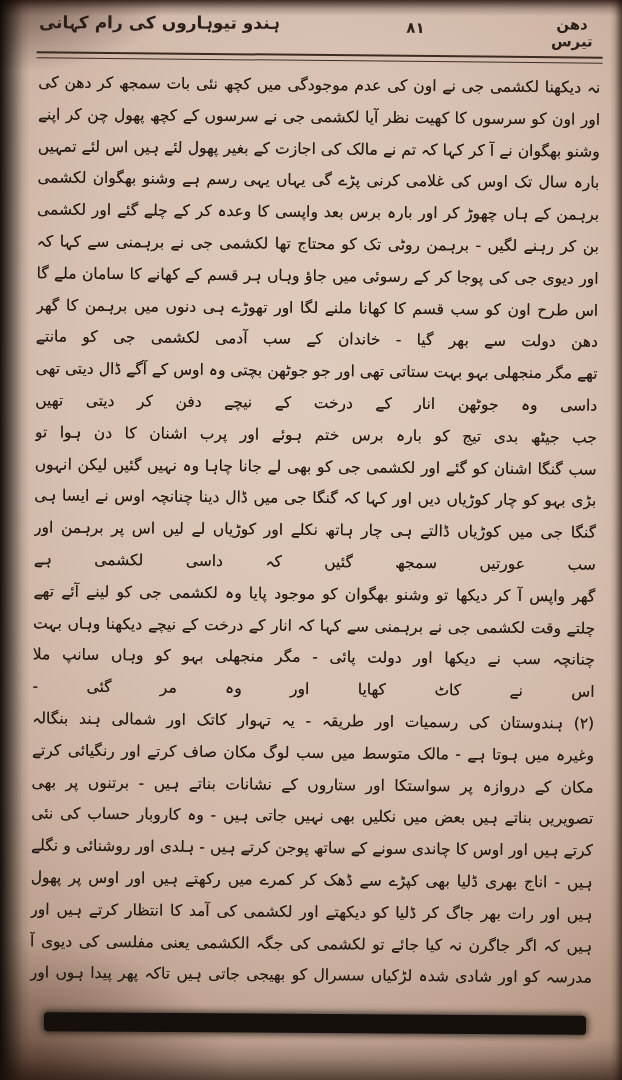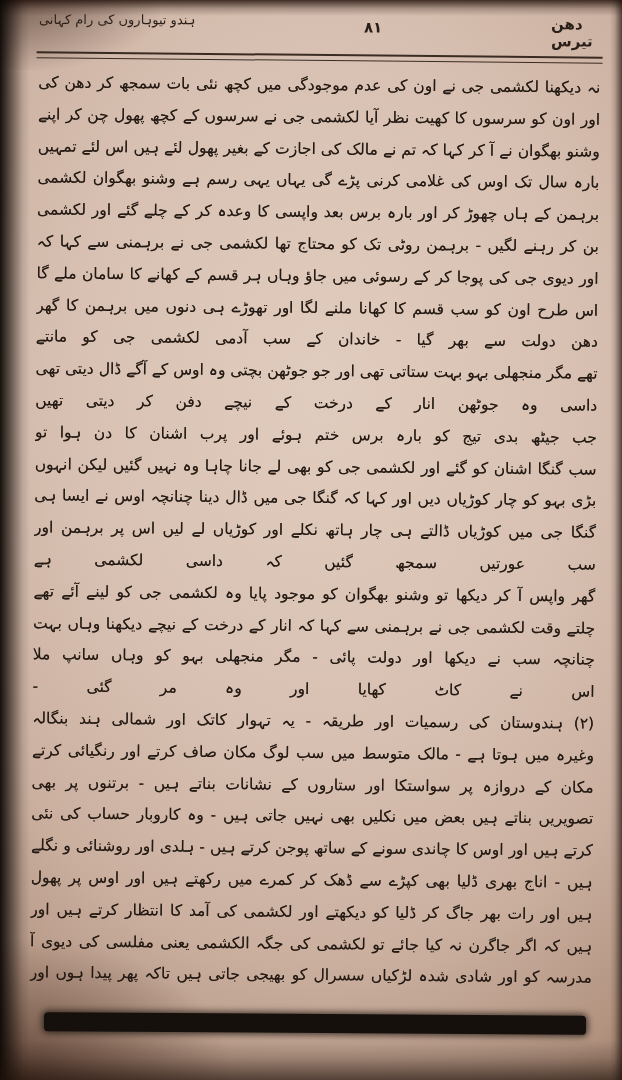--- a/index.html
+++ b/index.html
@@ -57,32 +57,32 @@
   }
 
   .header-row {
     display: flex;
     justify-content: space-between;
     align-items: flex-start;
     padding: 6px 8px 0 4px;
     direction: ltr;
   }
   .book-title {
-    font-size: 13px;
-    font-weight: normal;
+    font-size: 17px;
+    font-weight: bold;
     letter-spacing: 0.5px;
     transform: rotate(-0.4deg);
   }
   .page-number {
     font-size: 15px;
     font-weight: bold;
     padding-top: 4px;
   }
   .chapter-title {
-    text-align: left;
+    text-align: center;
     font-size: 15px;
     font-weight: bold;
     line-height: 17px;
     padding-right: 6px;
   }
 
   .header-rule {
     margin: 6px 4px 0 2px;
     height: 4px;
     border-top: 2px solid #2a1c14;

